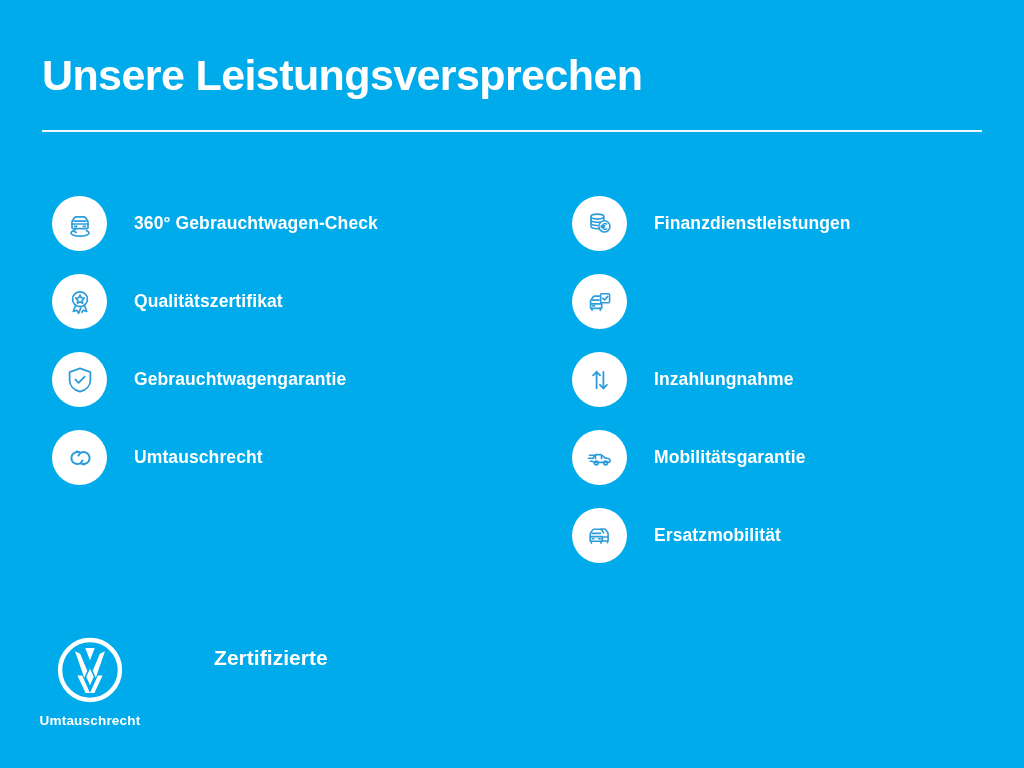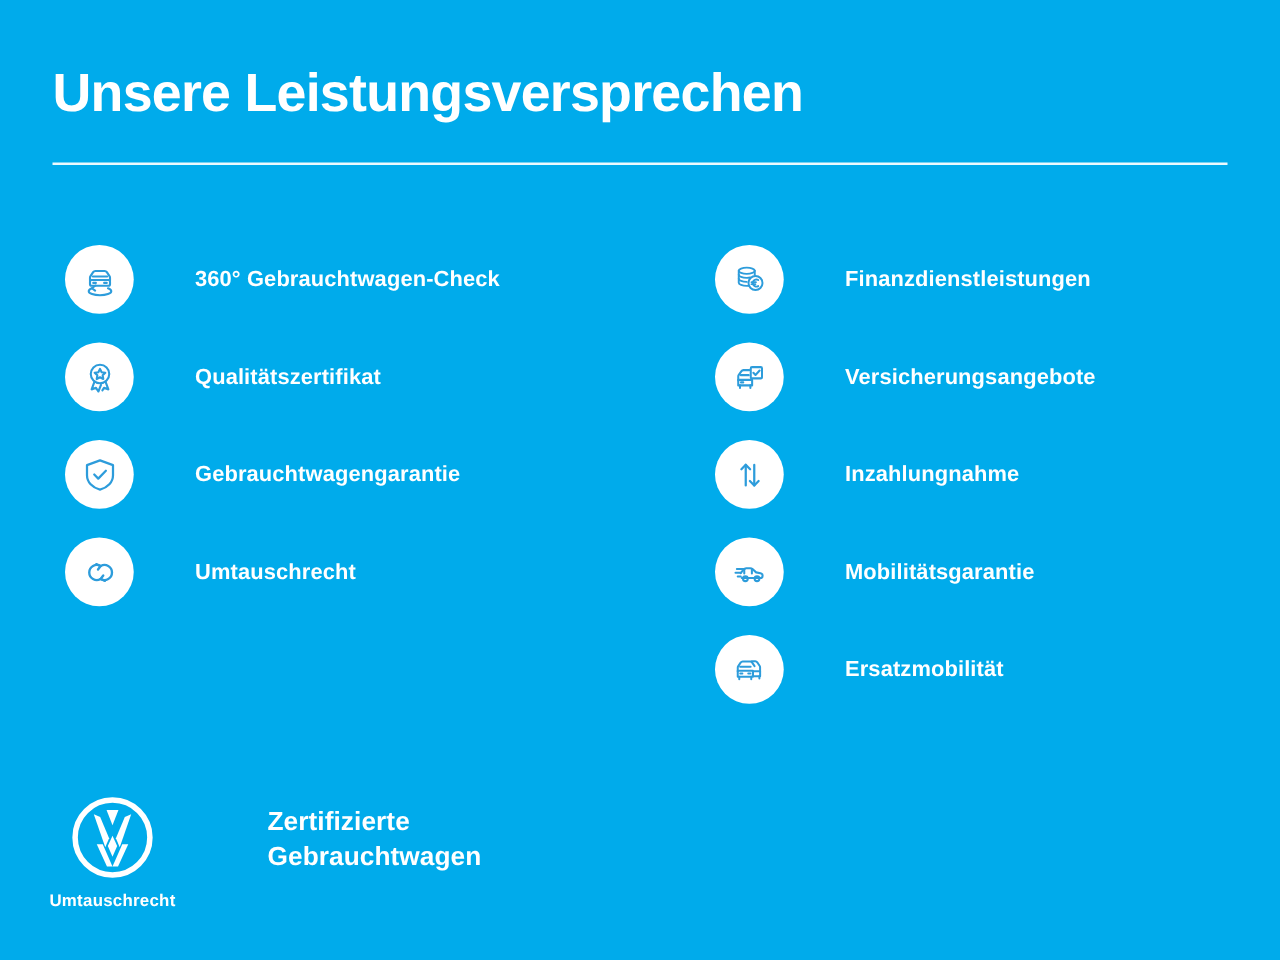--- a/index.html
+++ b/index.html
@@ -60,21 +60,20 @@
     width: 460px;
   }
   .col-left  { left: 52px; }
   .col-right { left: 572px; }
 
   .benefit-row {
     display: flex;
     align-items: center;
     height: 55px;
     margin-bottom: 23px;
-    gap: 22px;
   }
 
   .icon-circle {
     flex: 0 0 auto;
     width: 55px;
     height: 55px;
     border-radius: 50%;
     background: #ffffff;
     display: flex;
     align-items: center;
@@ -227,21 +226,20 @@
           <svg viewBox="0 0 32 32" fill="none" stroke="#2D9CDB" stroke-width="1.65" stroke-linecap="round" stroke-linejoin="round">
             <path d="M6.6 18.4v-3.1c0-.5.15-.96.43-1.36l2.0-2.9c.4-.58 1.06-.93 1.76-.93h4.6"></path>
             <path d="M6.6 17.9h11.1v4.4H6.6z"></path>
             <path d="M8.6 14.1h6.4"></path>
             <path d="M8.0 22.3v2.0M16.3 22.3v2.0"></path>
             <path d="M8.8 19.9h1.8"></path>
             <rect x="16.6" y="7.7" width="9.0" height="9.0" rx="1.0"></rect>
             <path d="M18.7 12.2l1.7 1.8 3.3-3.6"></path>
           </svg>
         </span>
-        <span class="benefit-label">Versicherungsangebote</span>
       </div>
 
       <div class="benefit-row">
         <span class="icon-circle">
           <svg viewBox="0 0 32 32" fill="none" stroke="#2D9CDB" stroke-width="1.8" stroke-linecap="round" stroke-linejoin="round">
             <path d="M12.6 24.3V7.9"></path>
             <path d="M9.1 11.4l3.5-3.6 3.5 3.6"></path>
             <path d="M19.4 7.9v16.4"></path>
             <path d="M15.9 20.8l3.5 3.6 3.5-3.6"></path>
           </svg>
@@ -289,17 +287,16 @@
         <path fill="#ffffff" d="M28.0 22.5 L35.5 26.0 L46.0 51.0 L41.5 61.5 Z"></path>
         <path fill="#ffffff" d="M72.0 22.5 L64.5 26.0 L54.0 51.0 L58.5 61.5 Z"></path>
         <path fill="#ffffff" d="M31.5 58.0 L38.5 58.0 L50 84.0 L43.5 84.0 Z"></path>
         <path fill="#ffffff" d="M68.5 58.0 L61.5 58.0 L50 84.0 L56.5 84.0 Z"></path>
         <path fill="#ffffff" d="M50 48.0 L55.5 60.0 L50 72.5 L44.5 60.0 Z"></path>
       </svg>
       <div class="brand-sub">Umtauschrecht</div>
     </div>
     <div class="brand-text">
       <div>Zertifizierte</div>
-      <div>Gebrauchtwagen</div>
     </div>
   </div>
 
 </div>
 
 </body></html>

